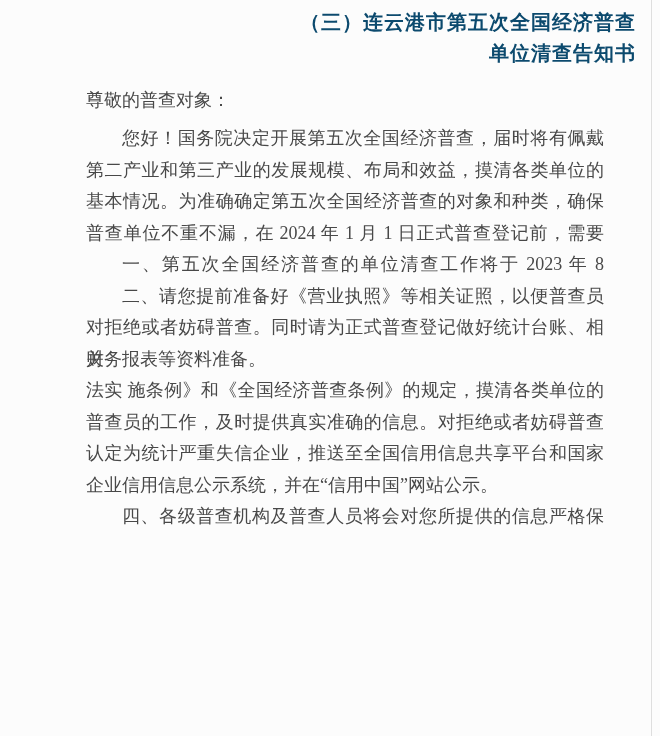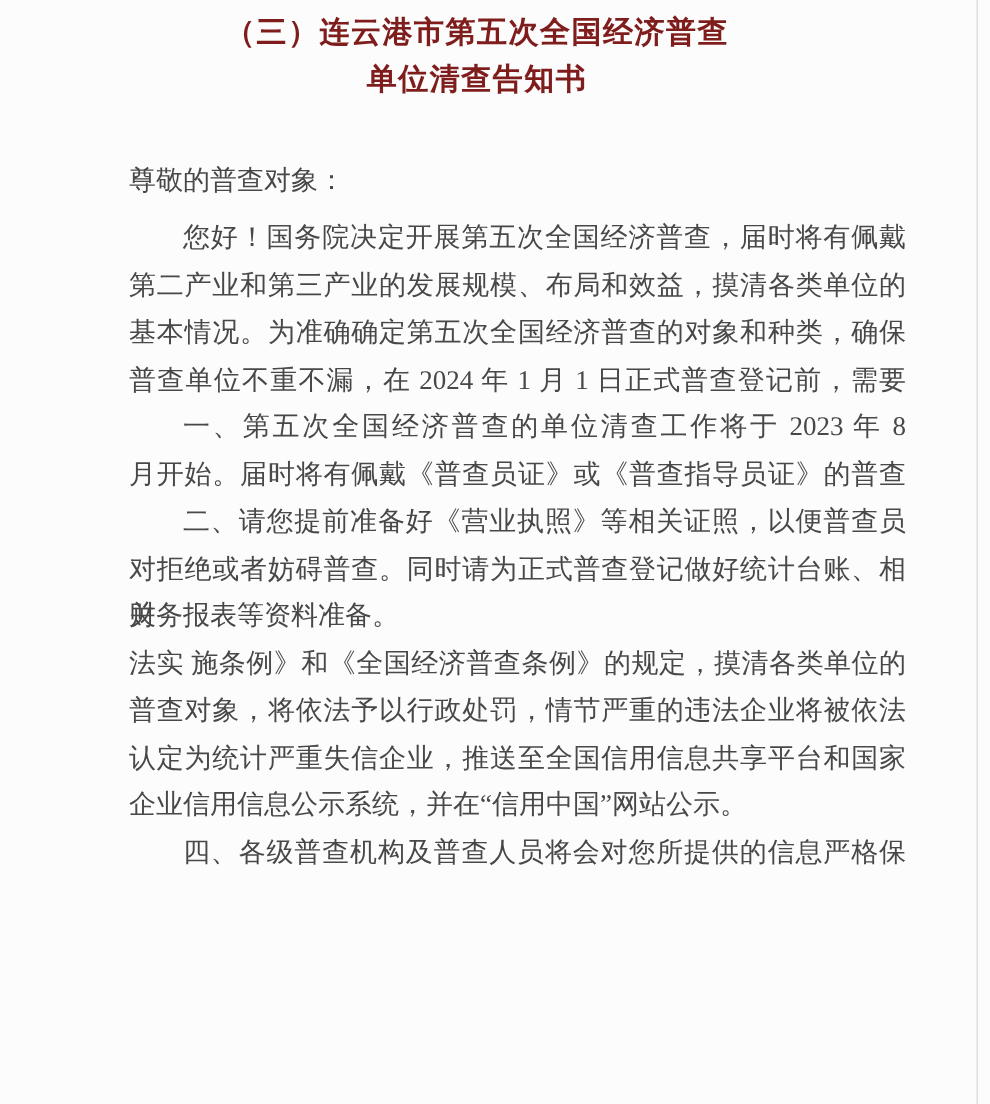--- a/index.html
+++ b/index.html
@@ -22,36 +22,35 @@
     top: 0;
     width: 1px;
     height: 736px;
     background: #dedede;
   }
   .title-block {
     position: absolute;
     top: 7px;
     left: 0;
     width: 636px;
-    text-align: center;
+    text-align: right;
     font-family: "Liberation Sans", "DejaVu Sans", sans-serif;
     font-weight: bold;
     font-size: 20px;
     line-height: 31px;
-    color: #7f1d1d;
+    color: #0c4a6e;
     letter-spacing: 1px;
   }
   .body-block {
     position: absolute;
     top: 85px;
     left: 86px;
     width: 518px;
     font-size: 18px;
     color: #484848;
-    margin-top: 20px;
   }
   .salutation {
     height: 31px;
     line-height: 31px;
   }
   .lines {
     margin-top: 7px;
   }
   .line {
     height: 31.5px;
@@ -78,24 +77,23 @@
   </div>
 
   <div class="body-block">
     <div class="salutation">尊敬的普查对象：</div>
     <div class="lines">
         <div class="line indent fill">您好！国务院决定开展第五次全国经济普查，届时将有佩戴</div>
         <div class="line fill">第二产业和第三产业的发展规模、布局和效益，摸清各类单位的</div>
         <div class="line fill">基本情况。为准确确定第五次全国经济普查的对象和种类，确保</div>
         <div class="line fill">普查单位不重不漏，在 2024 年 1 月 1 日正式普查登记前，需要</div>
         <div class="line indent fill">一、第五次全国经济普查的单位清查工作将于 2023 年 8</div>
-        <div class="line fill">月开始。届时将有佩戴《普查员证》或《普查指导员证》的普查</div>
         <div class="line indent fill">二、请您提前准备好《营业执照》等相关证照，以便普查员</div>
         <div class="line fill">对拒绝或者妨碍普查。同时请为正式普查登记做好统计台账、相关</div>
         <div class="line">财务报表等资料准备。</div>
         <div class="line fill">法实 施条例》和《全国经济普查条例》的规定，摸清各类单位的</div>
-        <div class="line fill">普查对象，将依法予以行政处罚，情节严重的违法企业将被依法</div>
+        <div class="line fill">普查员的工作，及时提供真实准确的信息。对拒绝或者妨碍普查</div>
         <div class="line fill">认定为统计严重失信企业，推送至全国信用信息共享平台和国家</div>
         <div class="line">企业信用信息公示系统，并在“信用中国”网站公示。</div>
         <div class="line indent fill">四、各级普查机构及普查人员将会对您所提供的信息严格保</div>
       </div>
   </div>
 </div>
 
 </body></html>

